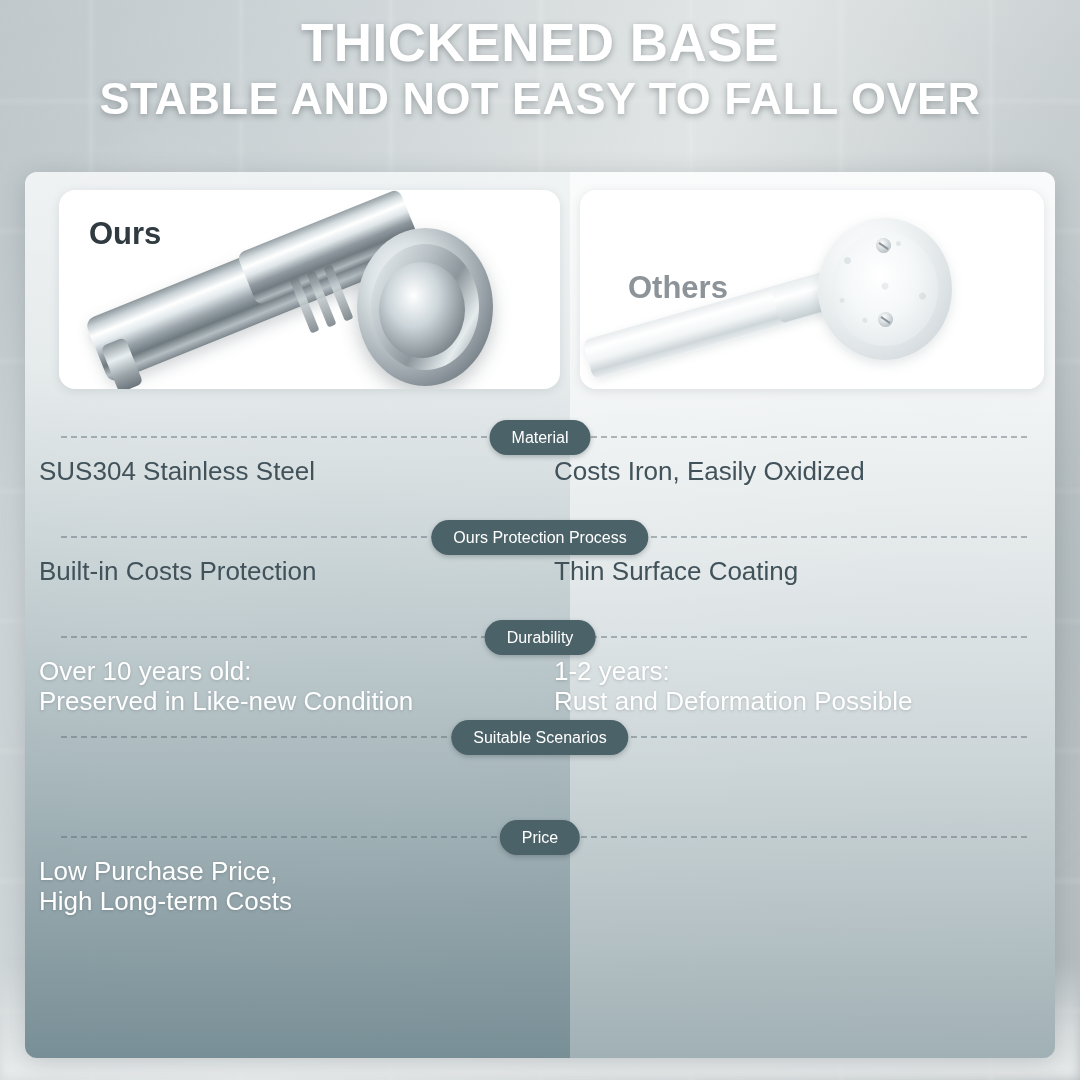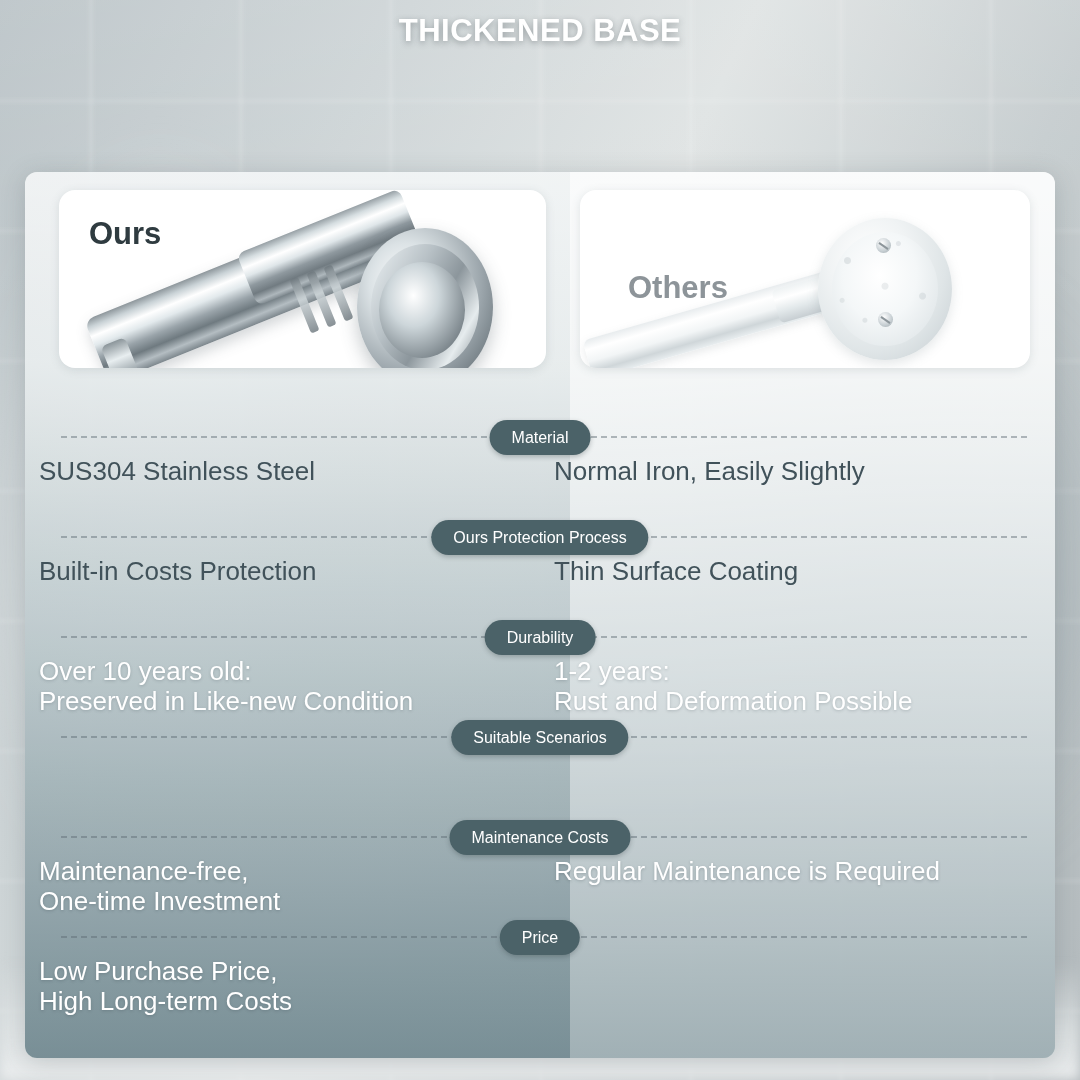--- a/index.html
+++ b/index.html
@@ -61,21 +61,21 @@
     position: absolute;
     left: 0; right: 0;
     top: 14px;
     text-align: center;
     color: #ffffff;
     font-weight: bold;
     letter-spacing: 0.5px;
     line-height: 1.08;
     text-shadow: 0 2px 6px rgba(70,80,85,0.45);
   }
-  .headline .l1 { font-size: 31px; display: block; }
+  .headline .l1 { font-size: 53px; display: block; }
   .headline .l2 { font-size: 45px; display: block; margin-top: 4px; }
 
   
   .panel {
     position: absolute;
     left: 25px;
     top: 172px;
     width: 1030px;
     height: 886px;
     border-radius: 12px;
@@ -100,25 +100,26 @@
   
   .cards {
     position: absolute;
     left: 0; top: 0;
     width: 100%;
     height: 248px;
   }
   .card {
     position: absolute;
     top: 18px;
-    height: 178px;
+    height: 199px;
     background: #ffffff;
     border-radius: 16px;
     box-shadow: 0 2px 10px rgba(90,105,112,0.16);
     overflow: hidden;
+    padding-left: 14px;
   }
   .card.ours { left: 34px; width: 487px; }
   .card.others { left: 555px; width: 450px; }
 
   .card-label {
     position: absolute;
     left: 30px;
     top: 26px;
     font-size: 31px;
     font-weight: bold;
@@ -337,20 +338,21 @@
 
 <div class="bg">
   <div class="tile-grid"></div>
   <div class="soft1"></div>
   <div class="soft2"></div>
   <div class="bottomband"></div>
 </div>
 
 <div class="headline">
   <span class="l1">THICKENED BASE</span>
+  <span class="l2">STABLE AND NOT EASY TO FALL OVER</span>
 </div>
 
 <div class="panel">
   <div class="left-wash"></div>
   <div class="right-wash"></div>
 
   <div class="cards">
 
     <div class="card ours">
       <div class="rod-ours">
@@ -382,21 +384,21 @@
 
   </div>
 
   <div class="rows">
 
     <div class="row light">
       <div class="pill-line"></div>
       <div class="pill">Material</div>
       <div class="vals">
         <div class="val ours">SUS304 Stainless Steel</div>
-        <div class="val others">Normal Iron, Easily Slightly</div>
+        <div class="val others">Costs Iron, Easily Oxidized</div>
       </div>
     </div>
 
     <div class="row light">
       <div class="pill-line"></div>
       <div class="pill">Ours Protection Process</div>
       <div class="vals">
         <div class="val ours">Built-in Costs Protection</div>
         <div class="val others">Thin Surface Coating</div>
       </div>
@@ -411,29 +413,20 @@
         <div class="val others">1-2 years:
 Rust and Deformation Possible</div>
       </div>
     </div>
 
     <div class="row">
       <div class="pill-line"></div>
       <div class="pill">Suitable Scenarios</div>
     </div>
 
-    <div class="row">
-      <div class="pill-line"></div>
-      <div class="pill">Maintenance Costs</div>
-      <div class="vals">
-        <div class="val ours">Maintenance-free,
-One-time Investment</div>
-        <div class="val others">Regular Maintenance is Required</div>
-      </div>
-    </div>
 
     <div class="row">
       <div class="pill-line"></div>
       <div class="pill">Price</div>
       <div class="vals">
         <div class="val others">Low Purchase Price,
 High Long-term Costs</div>
       </div>
     </div>
 

